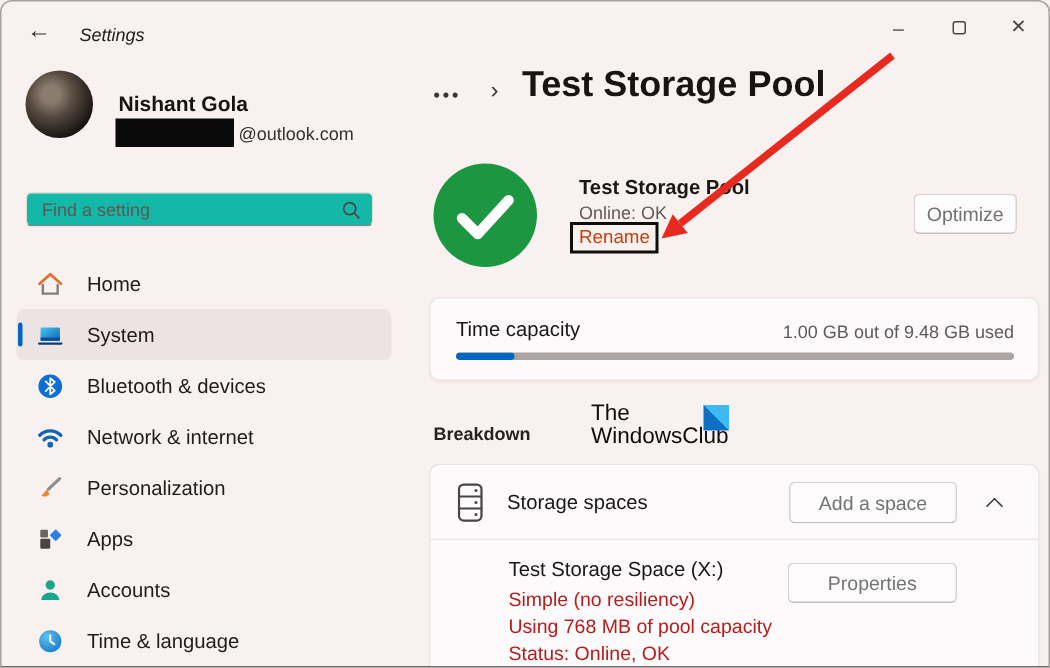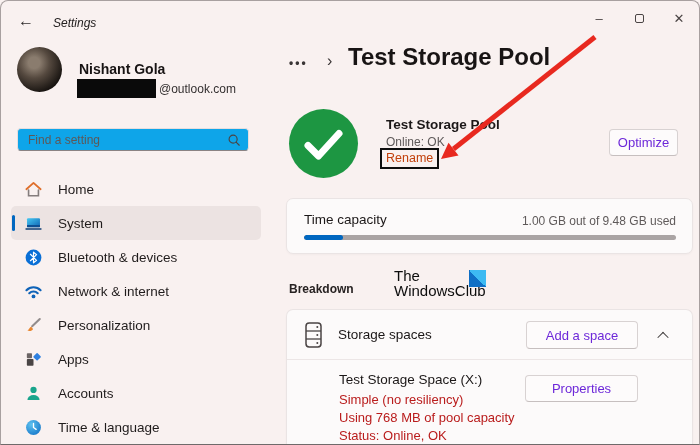--- a/index.html
+++ b/index.html
@@ -24,21 +24,21 @@
   .max-box { width:9px; height:9px; border:1px solid #4a4444; border-radius:2px; }
 
   
   .avatar { left:16px; top:46px; width:45px; height:45px; border-radius:50%;
     background:radial-gradient(circle at 38% 35%, #8a7c6e 0 14%, #55493f 38%, #171310 75%); }
   .profile-name { left:78px; top:60px; font-size:14px; font-weight:700; color:#171313; }
   .redaction { left:76px; top:78px; width:79px; height:19px; background:#0a0a0a; }
   .email-suffix { left:158px; top:81px; font-size:12px; color:#343030; }
 
   
-  .search-box { left:16px; top:127px; width:232px; height:23px; background:#0ea5e9;
+  .search-box { left:16px; top:127px; width:232px; height:23px; background:#14b8a6;
     border:1px solid #e6dede; border-bottom:1px solid #8b8383; border-radius:4px; }
   .search-input { width:100%; height:100%; border:none; outline:none; background:transparent;
     font-family:inherit; font-size:12px; color:#3c3838; padding:0 26px 0 10px; }
   .search-input::placeholder { color:#5d5858; opacity:1; }
   .search-icon { position:absolute; right:7px; top:4px; }
 
   
   .nav { left:10px; top:171px; width:250px; }
   .nav-item { position:relative; height:34px; display:flex; align-items:center; gap:15px;
     padding-left:13px; border-radius:5px; font-size:13.5px; color:#201c1c; cursor:default; }
@@ -52,21 +52,21 @@
   .page-title { left:347px; top:42px; font-size:24px; font-weight:700; color:#181414; }
 
   
   .status-circle { left:288px; top:108px; width:69px; height:69px; border-radius:50%; background:#1d9642;
     display:flex; align-items:center; justify-content:center; }
   .pool-name { left:385px; top:116px; font-size:13.5px; font-weight:700; color:#1b1717; }
   .pool-status { left:385px; top:134px; font-size:12px; color:#5f5a5a; }
   .rename-link { left:379px; top:147px; border:2px solid #0e0e0e; padding:1px 4px 2px 4px;
     font-size:12.5px; color:#c2410c; cursor:pointer; }
   .btn { background:#fdfbfb; border:1px solid #d8d2d2; border-bottom-color:#c6bfbf; border-radius:4px;
-    font-family:inherit; font-size:13px; color:#6d28d9; display:flex; align-items:center; justify-content:center; cursor:pointer; }
+    font-family:inherit; font-size:13px; color:#737373; display:flex; align-items:center; justify-content:center; cursor:pointer; }
   .optimize-btn { left:608px; top:128px; width:69px; height:27px; }
 
   
   .card { background:#fcfafa; border:1px solid #eae4e4; border-radius:7px; box-shadow:0 1px 2px rgba(0,0,0,0.03); }
   .capacity-card { left:285px; top:197px; width:407px; height:56px; }
   .capacity-label { left:17px; top:13px; font-size:13.5px; color:#1b1717; }
   .capacity-usage { right:16px; top:15px; font-size:12px; color:#5f5a5a; }
   .capacity-track { left:17px; right:16px; top:36px; height:5px; border-radius:3px; background:#aaa4a4; overflow:hidden; }
   .capacity-fill { height:100%; border-radius:3px; background:#0067c0; }
 

